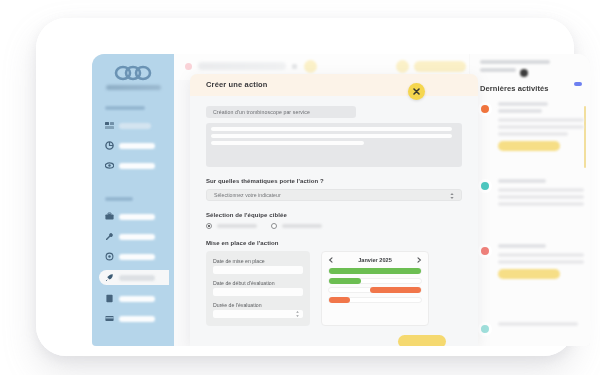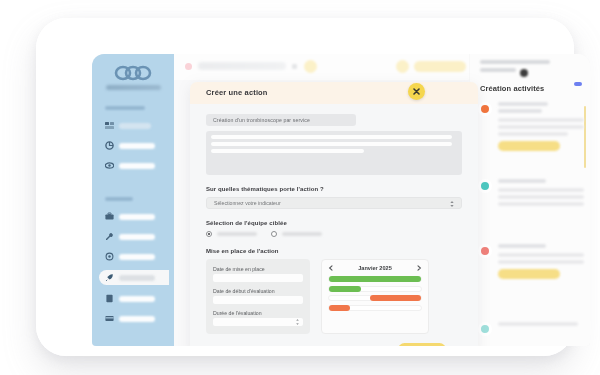--- a/index.html
+++ b/index.html
@@ -95,21 +95,21 @@
   .act-body{margin-left:20px;}
   .act-l{height:4px;border-radius:2px;background:#eaeaec;filter:blur(.9px);margin-bottom:3px;}
   .act-l.t{background:#e2e3e6;}
   .act-pill{height:10px;width:62px;border-radius:5px;background:#f6de86;filter:blur(.8px);margin-top:5px;}
 
   
   .overlay{position:absolute;left:82px;top:0;right:120px;height:292px;background:rgba(255,255,255,.55);}
   .modal{
     position:absolute;left:98px;top:20px;width:288px;height:272px;
     background:#f6f7f8;border-radius:7px 7px 0 0;
-    box-shadow:0 3px 14px rgba(120,120,130,.13);overflow:hidden;margin-top:8px;
+    box-shadow:0 3px 14px rgba(120,120,130,.13);overflow:hidden;
   }
   .modal-head{height:22px;background:#fcf3e8;position:relative;}
   .modal-title{
     position:absolute;left:16px;top:6px;font-size:7.5px;font-weight:700;color:#36363a;
     filter:blur(.35px);letter-spacing:.15px;
   }
   .close-btn{
     position:absolute;left:316px;top:29px;width:17px;height:17px;border-radius:50%;
     background:#f5d64e;display:flex;align-items:center;justify-content:center;
     box-shadow:0 1px 3px rgba(0,0,0,.12);z-index:9;
@@ -320,21 +320,21 @@
       </div>
 
       <div class="rightpanel">
         <div class="rp-head">
           <div class="rp-line w1"></div>
           <div class="rp-line w2"></div>
           <span class="sr">Utilisateur</span>
           <span class="sr">Manager</span>
         </div>
         <span class="rp-avatar"></span>
-        <div class="rp-title">Création activités</div>
+        <div class="rp-title">Dernières activités</div>
         <span class="rp-badge"></span>
         <span class="sr">3</span>
         <div class="rp-scroll"></div>
 
         <div class="activity" style="top:48px;">
           <span class="act-icon" style="background:#f2743c;"></span>
           <div class="act-body">
             <div class="act-l t" style="width:50px;"></div>
             <div class="act-l t" style="width:44px;"></div>
             <div class="act-l" style="width:86px;margin-top:5px;"></div>

